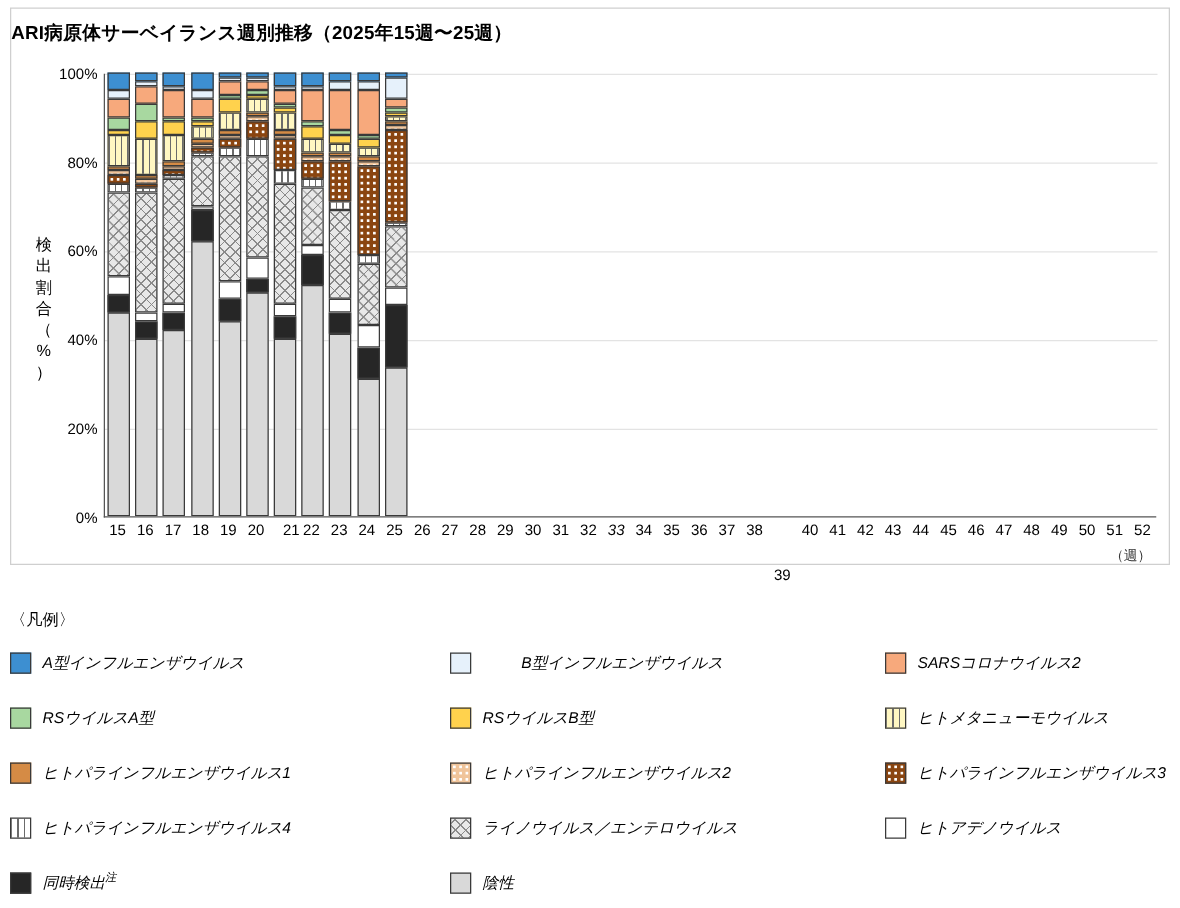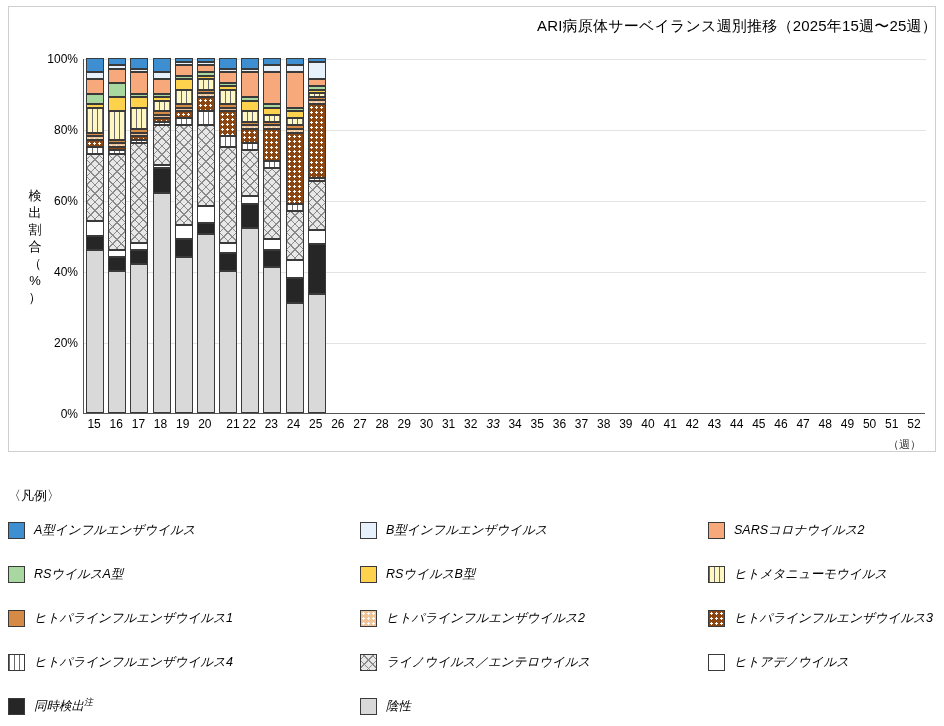--- a/index.html
+++ b/index.html
@@ -6,22 +6,22 @@
   body{
     width:944px;height:726px;background:#ffffff;
     font-family:"Liberation Sans","DejaVu Sans",sans-serif;
     color:#000;overflow:hidden;
   }
   .wrap{position:relative;width:944px;height:726px;}
 
   
   .chart-panel{position:absolute;left:8px;top:6px;width:928px;height:446px;
     border:1px solid #cfcfcf;background:#fff;box-sizing:border-box;}
-  .chart-title{position:absolute;left:0;top:10px;width:928px;text-align:right;
-    font-size:15px;color:#000;letter-spacing:.2px;}
+  .chart-title{position:absolute;left:0;top:10px;width:928px;text-align:left;
+    font-size:15px;color:#000;letter-spacing:.2px;font-weight:bold;}
 
   .plot{position:absolute;left:74px;top:52px;width:842px;height:355px;
     border-left:1px solid #555;border-bottom:1px solid #555;box-sizing:border-box;}
   .gridline{position:absolute;left:0;width:842px;height:1px;background:#e3e3e3;}
 
   .ylab{position:absolute;right:100%;margin-right:6px;transform:translateY(-50%);
     font-size:12px;white-space:nowrap;}
 
   .yaxis-title{position:absolute;left:16px;top:180px;width:20px;
     font-size:13px;line-height:17px;text-align:center;}
@@ -262,21 +262,21 @@
         <div class="xtick" style="left: 321.289px;">29</div>
         <div class="xtick" style="left: 343.447px;">30</div>
         <div class="xtick" style="left: 365.605px;">31</div>
         <div class="xtick" style="left: 387.763px;">32</div>
         <div class="xtick" style="left: 409.921px; font-style: italic;">33</div>
         <div class="xtick" style="left: 432.079px;">34</div>
         <div class="xtick" style="left: 454.237px;">35</div>
         <div class="xtick" style="left: 476.395px;">36</div>
         <div class="xtick" style="left: 498.553px;">37</div>
         <div class="xtick" style="left: 520.711px;">38</div>
-        <div class="xtick" style="left: 542.868px;">39</div>
+        <div class="xtick" style="left: 542.868px; margin-top: 36px;">39</div>
         <div class="xtick" style="left: 565.026px;">40</div>
         <div class="xtick" style="left: 587.184px;">41</div>
         <div class="xtick" style="left: 609.342px;">42</div>
         <div class="xtick" style="left: 631.5px;">43</div>
         <div class="xtick" style="left: 653.658px;">44</div>
         <div class="xtick" style="left: 675.816px;">45</div>
         <div class="xtick" style="left: 697.974px;">46</div>
         <div class="xtick" style="left: 720.132px;">47</div>
         <div class="xtick" style="left: 742.289px;">48</div>
         <div class="xtick" style="left: 764.447px;">49</div>
@@ -287,21 +287,21 @@
     <div class="week-unit">（週）</div>
   </div>
 
   <div class="legend-title">〈凡例〉</div>
   <div class="legend" id="legend">
       <div class="lrow">
         <div class="litem" style="left: 0px;">
           <span class="swatch" style="background: rgb(61, 143, 209);"></span>
           <span class="ltext">A型インフルエンザウイルス</span>
         </div>
-        <div class="litem" style="left: 352px;">
+        <div class="litem" style="left: 352px; gap: 31px;">
           <span class="swatch" style="background: rgb(230, 241, 251);"></span>
           <span class="ltext">B型インフルエンザウイルス</span>
         </div>
         <div class="litem" style="left: 700px;">
           <span class="swatch" style="background: rgb(247, 169, 124);"></span>
           <span class="ltext">SARSコロナウイルス2</span>
         </div>
       </div>
       <div class="lrow">
         <div class="litem" style="left: 0px;">

